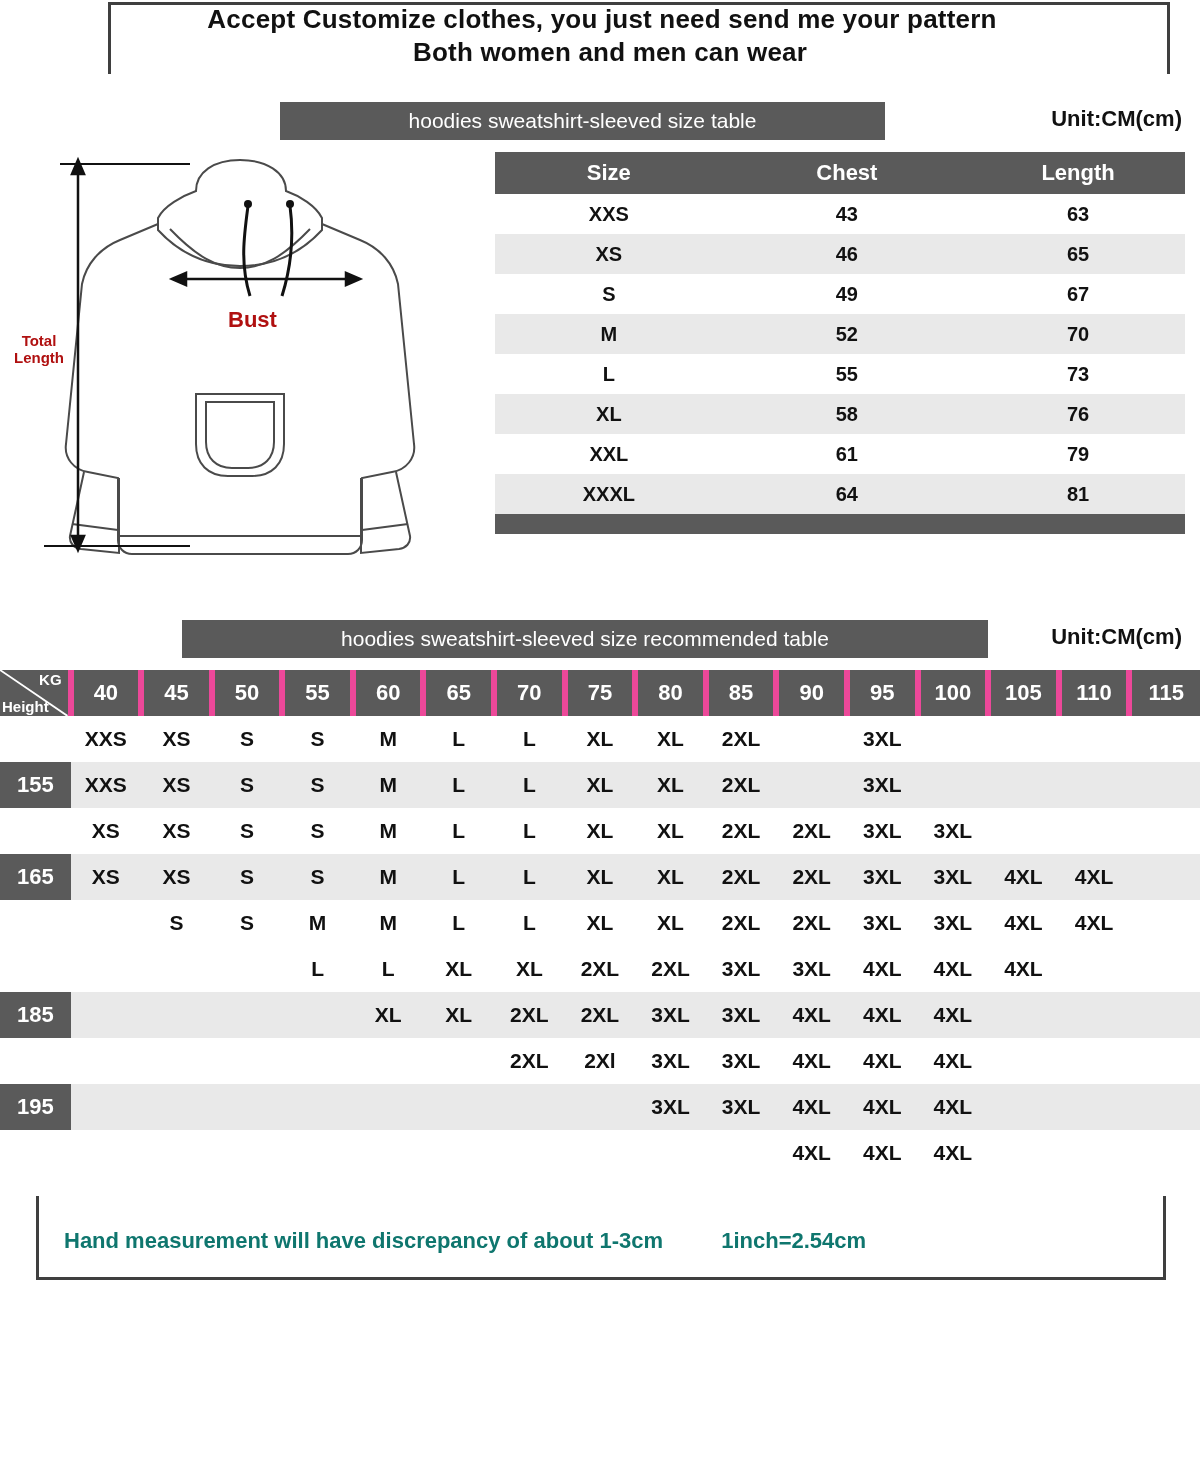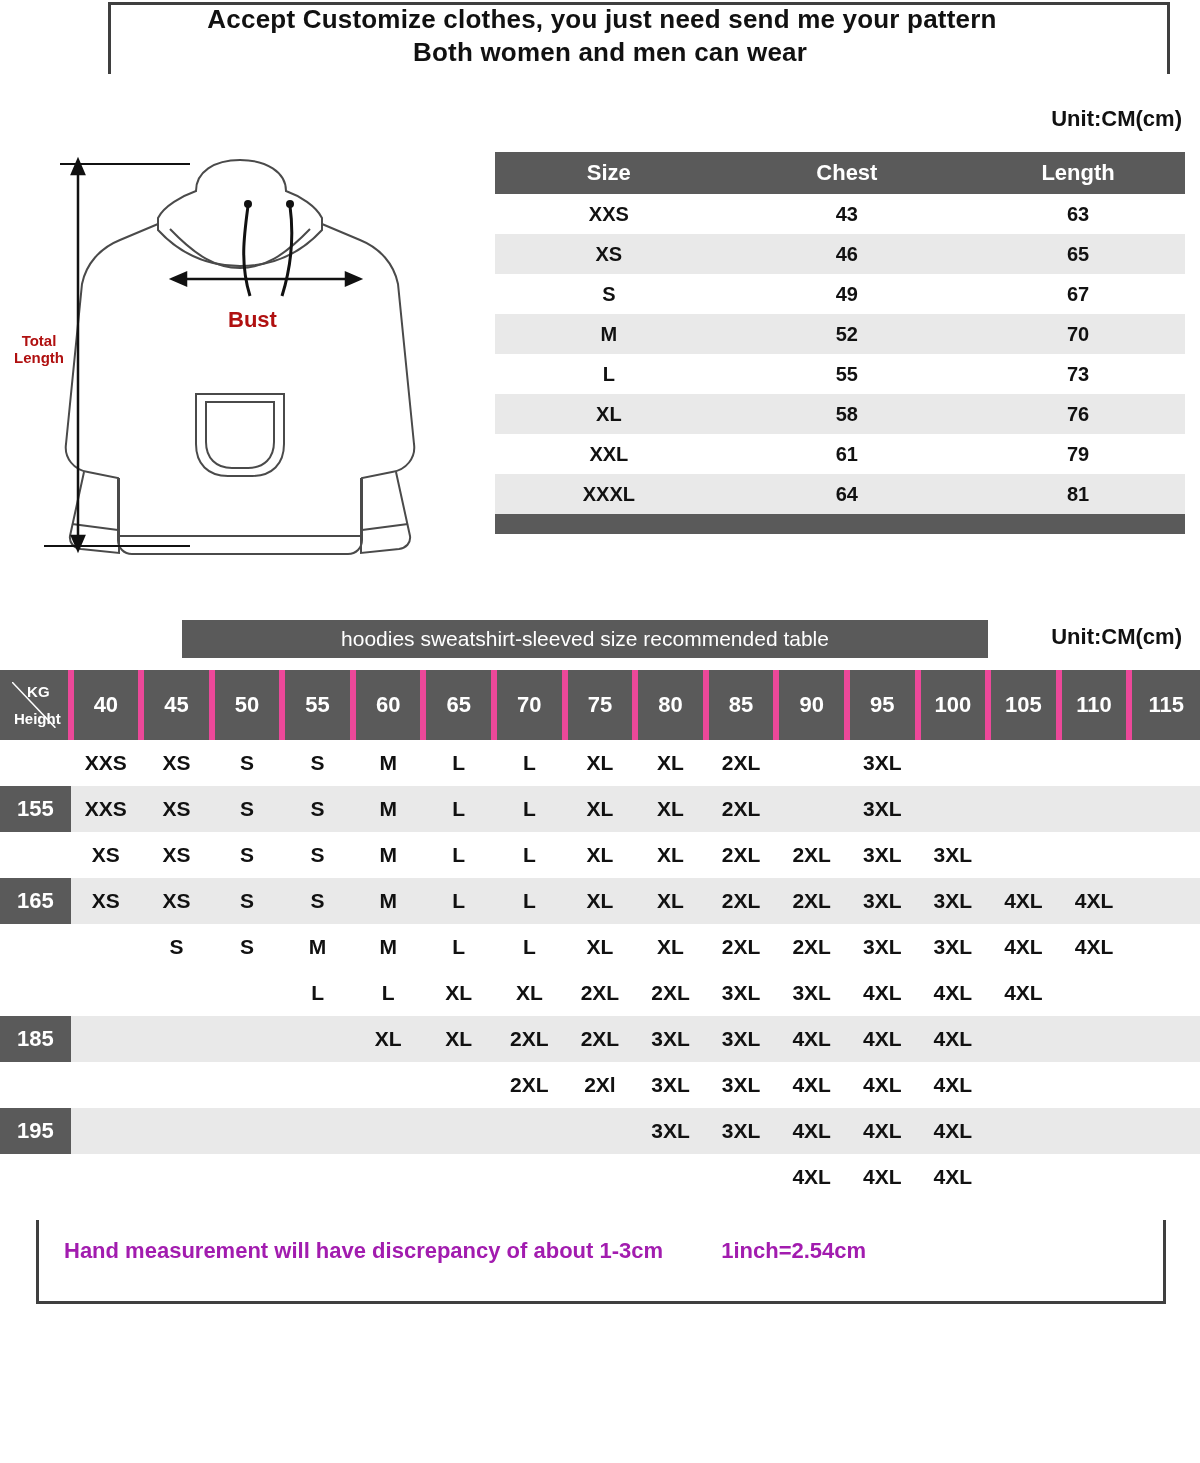--- a/index.html
+++ b/index.html
@@ -146,21 +146,21 @@
   .rec-table thead th {
     background: #5a5a5a;
     color: #ffffff;
     font-size: 22px;
     border-left: 6px solid #ec4899;
   }
   .rec-table thead th.corner {
     background: #5a5a5a;
     border-left: none;
     position: relative;
-    padding: 12px;
+    padding: 0;
   }
   .corner-inner {
     position: relative;
     width: 100%;
     height: 46px;
   }
   .corner-kg {
     position: absolute;
     right: 6px;
     top: 1px;
@@ -202,24 +202,24 @@
     top: 6px;
     width: 1130px;
     height: 84px;
     border: 3px solid #3f3f3f;
     border-top: none;
     box-sizing: border-box;
   }
   .footer-text {
     position: absolute;
     left: 64px;
-    top: 24px;
+    top: 38px;
     font-size: 22px;
     font-weight: bold;
-    color: #a21caf;
+    color: #0f766e;
   }
   .footer-text .inch {
     display: inline-block;
     margin-left: 52px;
     font-weight: bold;
   }
 
   
   .lbl-bust {
     position: absolute;
@@ -246,20 +246,21 @@
 
 <div class="header-wrap">
   <div class="header-bracket"></div>
   <div class="header-text">
     <span>Accept Customize clothes, you just need send me your pattern</span>
     <span class="header-line2">Both women and men can wear</span>
   </div>
 </div>
 
 <div class="titlebar-row">
+  <div class="titlebar" style="left:280px; width:605px;">hoodies sweatshirt-sleeved size  table</div>
   <div class="unit-label">Unit:CM(cm)</div>
 </div>
 
 <div class="mid">
 
   <div class="diagram">
     <svg width="470" height="460" viewBox="0 0 470 460" xmlns="http://www.w3.org/2000/svg">
       <g fill="none" stroke="#4a4a4a" stroke-width="2">
 
         <path d="M196 47 C196 28 214 16 240 16 C266 16 286 28 286 47

